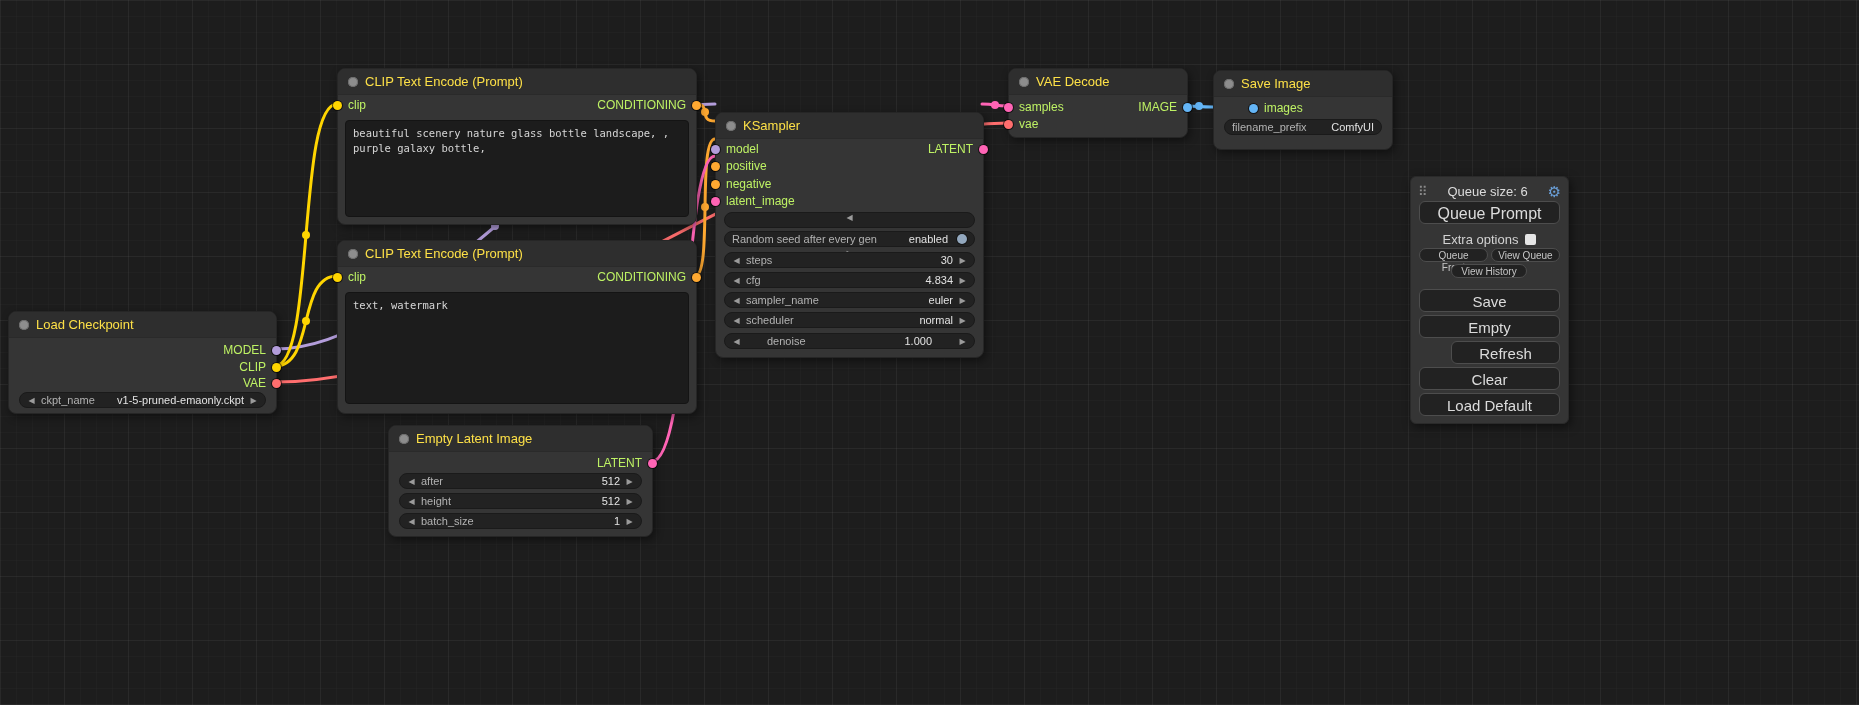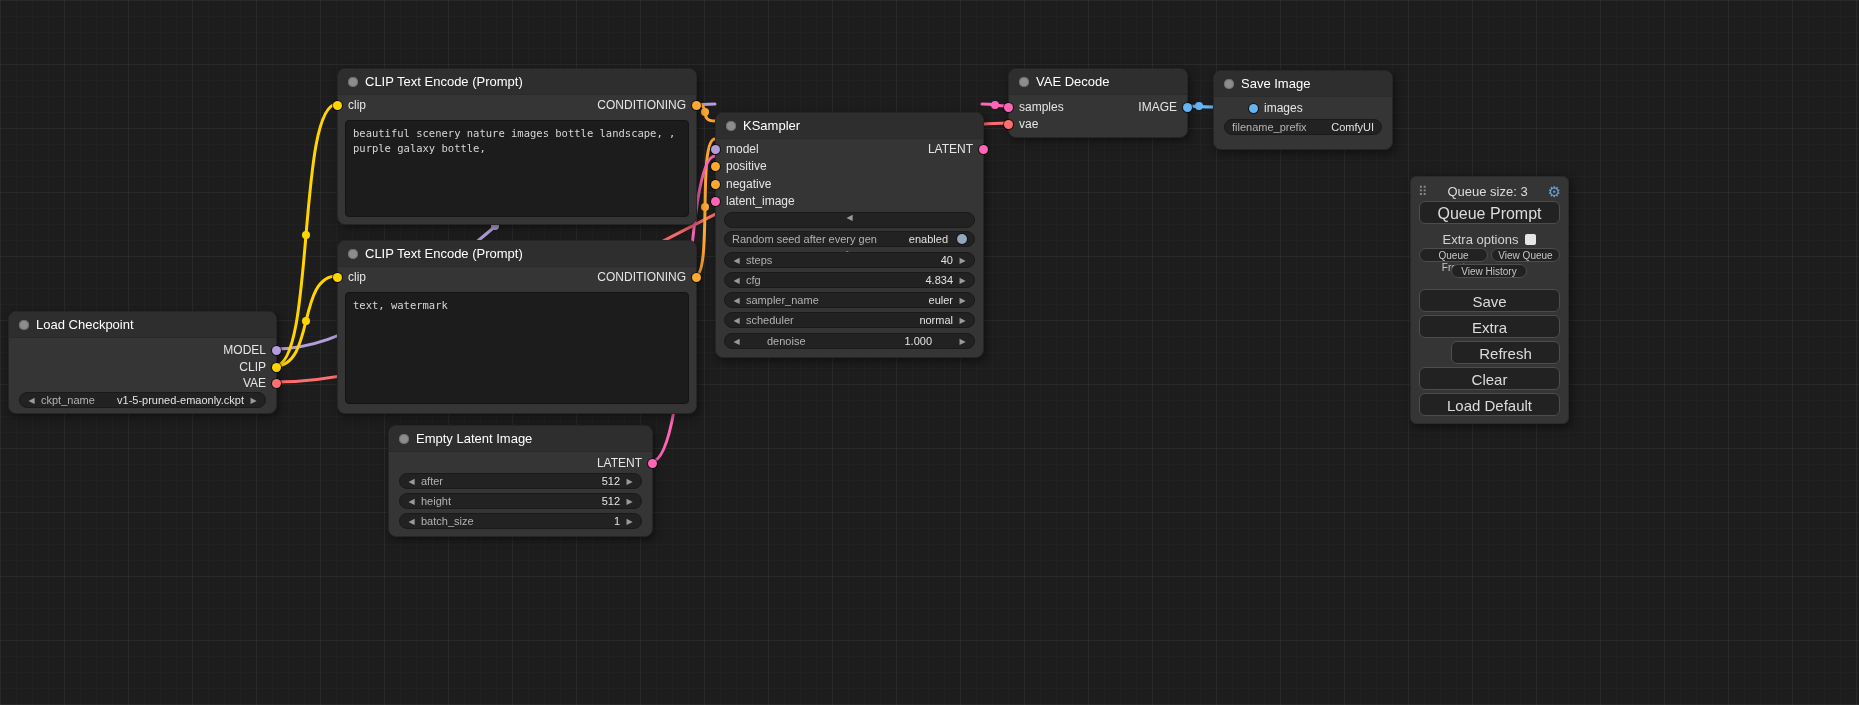--- a/index.html
+++ b/index.html
@@ -8,23 +8,23 @@
     background-image:
       linear-gradient(rgba(255,255,255,0.035) 1px, transparent 1px),
       linear-gradient(90deg, rgba(255,255,255,0.035) 1px, transparent 1px),
       linear-gradient(rgba(255,255,255,0.015) 1px, transparent 1px),
       linear-gradient(90deg, rgba(255,255,255,0.015) 1px, transparent 1px);
     background-size:64px 64px,64px 64px,16px 16px,16px 16px;
     font-family:"Liberation Sans",sans-serif;}
   svg.links{position:absolute;left:0;top:0;z-index:1;}
   svg.links path{fill:none;stroke-width:3;stroke-linecap:round;}
   .node{position:absolute;z-index:2;background:#353535;border:1px solid #262626;border-radius:8px;box-shadow:2px 3px 9px rgba(0,0,0,.45);}
-  .node-title{height:26px;display:flex;align-items:center;gap:7px;padding:0 10px;background:#2e2e2e;border-radius:7px 7px 0 0;color:#ffffff;font-size:13px;border-bottom:1px solid #2a2a2a;box-sizing:border-box;}
+  .node-title{height:26px;display:flex;align-items:center;gap:7px;padding:0 10px;background:#2e2e2e;border-radius:7px 7px 0 0;color:#fde047;font-size:13px;border-bottom:1px solid #2a2a2a;box-sizing:border-box;}
   .collapse-dot{width:10px;height:10px;border-radius:50%;background:#8d8d8d;box-shadow:inset 0 0 0 1px #6c6c6c;flex:0 0 auto;}
-  .port{position:absolute;height:16px;display:flex;align-items:center;gap:6px;font-size:12px;color:#e5e5e5;white-space:nowrap;z-index:3;}
+  .port{position:absolute;height:16px;display:flex;align-items:center;gap:6px;font-size:12px;color:#bef264;white-space:nowrap;z-index:3;}
   .port .dot{width:9px;height:9px;border-radius:50%;box-shadow:0 0 0 1px rgba(0,0,0,.6);flex:0 0 auto;}
   .port.in{left:-5px;}
   .port.out{right:-5px;}
   .widget{position:absolute;height:16px;background:#222;border:1px solid #1a1a1a;border-radius:9px;display:flex;align-items:center;gap:5px;padding:0 7px;font-size:11px;color:#c9c9c9;box-sizing:border-box;}
   .widget .wlabel{color:#b2b2b2;overflow:hidden;text-overflow:ellipsis;white-space:nowrap;}
   .widget .wvalue{margin-left:auto;color:#e2e2e2;white-space:nowrap;}
   .warrow{color:#9b9b9b;font-size:8px;width:9px;text-align:center;cursor:pointer;flex:0 0 auto;}
   .warrow.l::before{content:"◀";}
   .warrow.r::before{content:"▶";}
   .toggle-dot{width:10px;height:10px;border-radius:50%;flex:0 0 auto;margin-left:4px;box-shadow:0 0 0 1px rgba(0,0,0,.4);}
@@ -100,21 +100,21 @@
       <span>CLIP Text Encode (Prompt)</span>
     </div>
     <div class="port in" style="top:28px;">
       <span class="dot" style="background: rgb(255, 213, 0);"></span>
       <span>clip</span>
     </div>
     <div class="port out" style="top:28px;">
       <span>CONDITIONING</span>
       <span class="dot" style="background: rgb(255, 169, 49);"></span>
     </div>
-    <div class="prompt-box" style="top:51px;height:97px;">beautiful scenery nature images bottle landscape, , purple galaxy bottle,</div>
+    <div class="prompt-box" style="top:51px;height:97px;">beautiful scenery nature glass bottle landscape, , purple galaxy bottle,</div>
   </div>
 
   <div class="node" style="left:337px;top:240px;width:358px;height:172px;">
     <div class="node-title">
       <span class="collapse-dot"></span>
       <span>CLIP Text Encode (Prompt)</span>
     </div>
     <div class="port in" style="top:28px;">
       <span class="dot" style="background: rgb(255, 213, 0);"></span>
       <span>clip</span>
@@ -187,21 +187,21 @@
       <span class="warrow r"></span>
     </div>
     <div class="widget" style="left:8px;right:8px;top:118px;">
       <span class="wlabel">Random seed after every gen</span>
       <span class="wvalue">enabled</span>
       <span class="toggle-dot" style="background: rgb(147, 168, 190);"></span>
     </div>
     <div class="widget" style="left:8px;right:8px;top:139px;">
       <span class="warrow l"></span>
       <span class="wlabel">steps</span>
-      <span class="wvalue">40</span>
+      <span class="wvalue">30</span>
       <span class="warrow r"></span>
     </div>
     <div class="widget" style="left:8px;right:8px;top:159px;">
       <span class="warrow l"></span>
       <span class="wlabel">cfg</span>
       <span class="wvalue">4.834</span>
       <span class="warrow r"></span>
     </div>
     <div class="widget" style="left:8px;right:8px;top:179px;">
       <span class="warrow l"></span>
@@ -253,31 +253,31 @@
     </div>
     <div class="widget" style="left:10px;right:10px;top:48px;">
       <span class="wlabel">filename_prefix</span>
       <span class="wvalue">ComfyUI</span>
     </div>
   </div>
 
   <div class="panel" style="left:1410px;top:176px;width:157px;height:246px;">
     <div class="panel-header">
       <span class="drag-handle"></span>
-      <span class="queue-size">Queue size: 3</span>
+      <span class="queue-size">Queue size: 6</span>
       <span class="gear-icon" style="color: rgb(106, 159, 216);"></span>
     </div>
     <button class="panel-btn btn-big queue-prompt" style="top:24px;">Queue Prompt</button>
     <div class="extra-row" style="top:55px;">
       <span>Extra options</span>
       <span class="checkbox"></span>
     </div>
     <button class="panel-btn btn-small" style="top:71px;left:8px;width:69px;">Queue Front</button>
     <button class="panel-btn btn-small" style="top:71px;right:8px;width:69px;margin-left:44px;">View Queue</button>
     <button class="panel-btn btn-small" style="top:87px;left:40px;width:76px;">View History</button>
     <button class="panel-btn btn-big" style="top:112px;">Save</button>
-    <button class="panel-btn btn-big" style="top:138px;">Extra</button>
+    <button class="panel-btn btn-big" style="top:138px;">Empty</button>
     <button class="panel-btn btn-big" style="top:164px;margin-left:32px;">Refresh</button>
     <button class="panel-btn btn-big" style="top:190px;">Clear</button>
     <button class="panel-btn btn-big" style="top:216px;">Load Default</button>
   </div>
 
 </div>
 
 </body></html>

